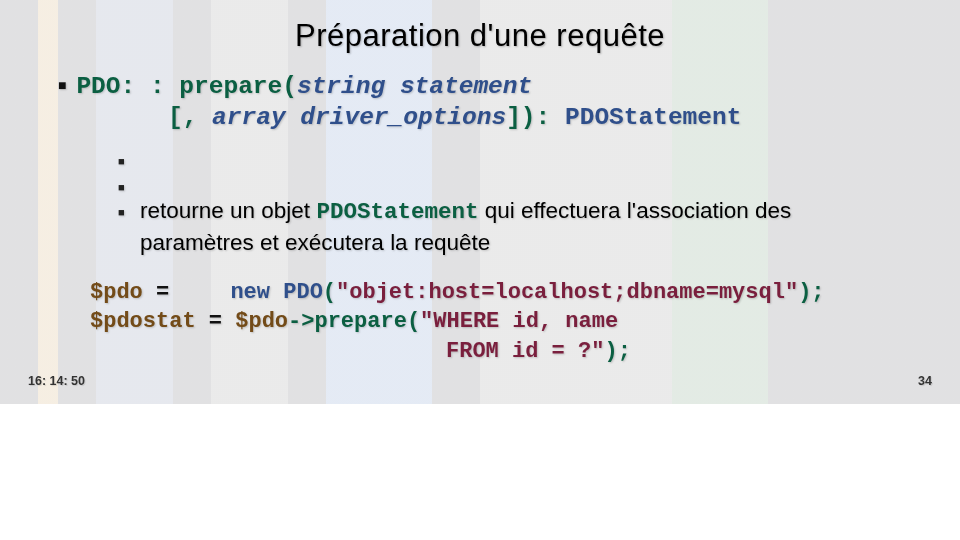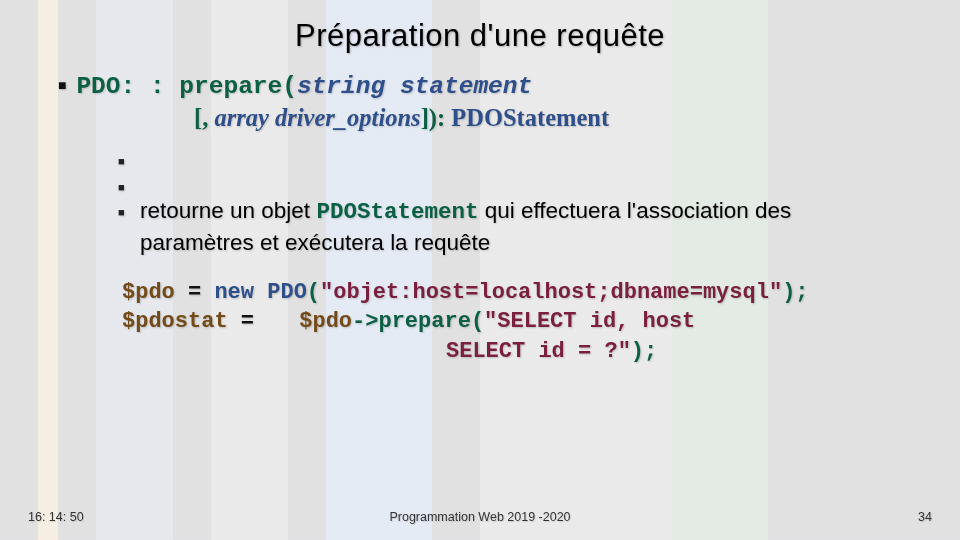--- a/index.html
+++ b/index.html
@@ -6,21 +6,21 @@
     margin: 0;
     padding: 0;
     width: 960px;
     height: 540px;
     font-family: Arial, sans-serif;
     overflow: hidden;
   }
   .slide {
     position: relative;
     width: 960px;
-    height: 540px;
+    height: 404px;
     box-sizing: border-box;
     background:
       linear-gradient(rgba(252,252,252,0.88), rgba(252,252,252,0.88)),
       linear-gradient(90deg,
         #1e1e2a 0%, #1e1e2a 4%,
         #c78b2c 4%, #c78b2c 6%,
         #1e1e2a 6%, #1e1e2a 10%,
         #475a8a 10%, #475a8a 18%,
         #1e1e2a 18%, #1e1e2a 22%,
         #6a6a6a 22%, #6a6a6a 30%,
@@ -53,21 +53,21 @@
     line-height: 1.25;
   }
   .sig .mbullet {
     color: #111;
     font-size: 14px;
     vertical-align: 3px;
     margin-right: 10px;
   }
   .sig .kw { color: #2f4f8b; font-style: italic; }
   .sig .ret { color: #2f4f8b; }
-  .sig .line2 { margin-left: 108px; text-indent: 0; font-family: Liberation Serif, serif; }
+  .sig .line2 { margin-left: 82px; text-indent: 0; }
   .sublist {
     margin: 12px 0 0 72px;
     font-size: 22.5px;
     line-height: 1.32;
   }
   .sublist .row {
     display: flex;
     align-items: flex-start;
     margin-bottom: 2px;
   }
@@ -90,41 +90,42 @@
     font-weight: bold;
   }
   .codeblock {
     font-family: "Consolas", "Courier New", monospace;
     font-size: 22px;
     font-weight: bold;
     margin: 20px 0 0 44px;
     line-height: 1.35;
     text-shadow: 1px 1px 2px rgba(0,0,0,0.18);
   }
-  .codeblock .v  { color: #734b18; margin-left: 32px; }
+  .codeblock .v  { color: #734b18; }
   .codeblock .op { color: #111; }
-  .codeblock .kw { color: #2f4f8b; }
+  .codeblock .kw { color: #2f4f8b; margin-left: 48px; }
   .codeblock .cls{ color: #2f4f8b; text-align: center; }
   .codeblock .fn { color: #0b5f42; text-align: right; }
   .codeblock .str{ color: #7a1f3d; }
   .codeblock .punc{ color: #0b5f42; }
   .codeblock .indent { padding-left: 356px; display: inline-block; }
   .footer {
     position: absolute;
     bottom: 16px;
     left: 0;
     width: 100%;
     display: flex;
     justify-content: space-between;
     align-items: center;
     font-size: 12.5px;
     color: #333;
     box-sizing: border-box;
     padding: 0 28px;
     text-shadow: 1px 1px 1px rgba(0,0,0,0.12);
+    font-weight: bold;
   }
   .footer .center { position: absolute; left: 50%; transform: translateX(-50%); }
 </style>
 </head>
 <body>
 
 <div class="slide">
   <div class="title">Préparation d'une requête</div>
 
   <div class="content">
@@ -143,23 +144,22 @@
       <div class="row">
         <div class="sblt">■</div>
         <div>
           <span>retourne un objet </span><span class="codeplain">PDOStatement</span><span> qui effectuera l'association des paramètres et exécutera la requête</span>
         </div>
       </div>
     </div>
 
     <div class="codeblock">
       <div><span class="v">$pdo</span><span class="op"> = </span><span class="kw">new </span><span class="cls">PDO</span><span class="punc">(</span><span class="str">"</span><span class="str">objet:host=localhost;dbname=mysql</span><span class="str">"</span><span class="punc">);</span></div>
-      <div><span class="v">$pdostat</span><span class="op"> = </span><span class="v">$pdo</span><span class="punc">-&gt;</span><span class="fn">prepare</span><span class="punc">(</span><span class="str">"</span><span class="str">SELECT id, host</span></div>
-      <div><span class="indent"><span class="str">SELECT id = ?</span><span class="str">"</span><span class="punc">);</span></span></div>
+      <div><span class="v">$pdostat</span><span class="op"> = </span><span class="v">$pdo</span><span class="punc">-&gt;</span><span class="fn">prepare</span><span class="punc">(</span><span class="str">"</span><span class="str">WHERE id, name</span></div>
+      <div><span class="indent"><span class="str">FROM id = ?</span><span class="str">"</span><span class="punc">);</span></span></div>
     </div>
   </div>
 
   <div class="footer">
     <span>16: 14: 50</span>
-    <span class="center">Programmation Web 2019 -2020</span>
     <span>34</span>
   </div>
 </div>
 
 </body></html>

